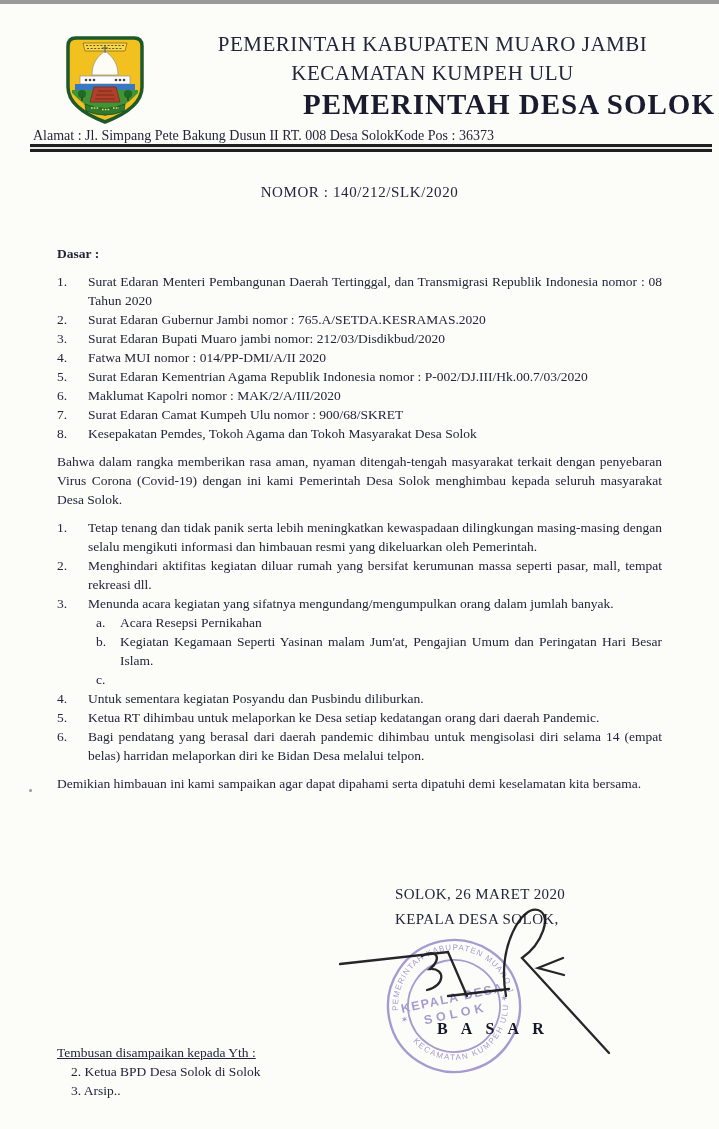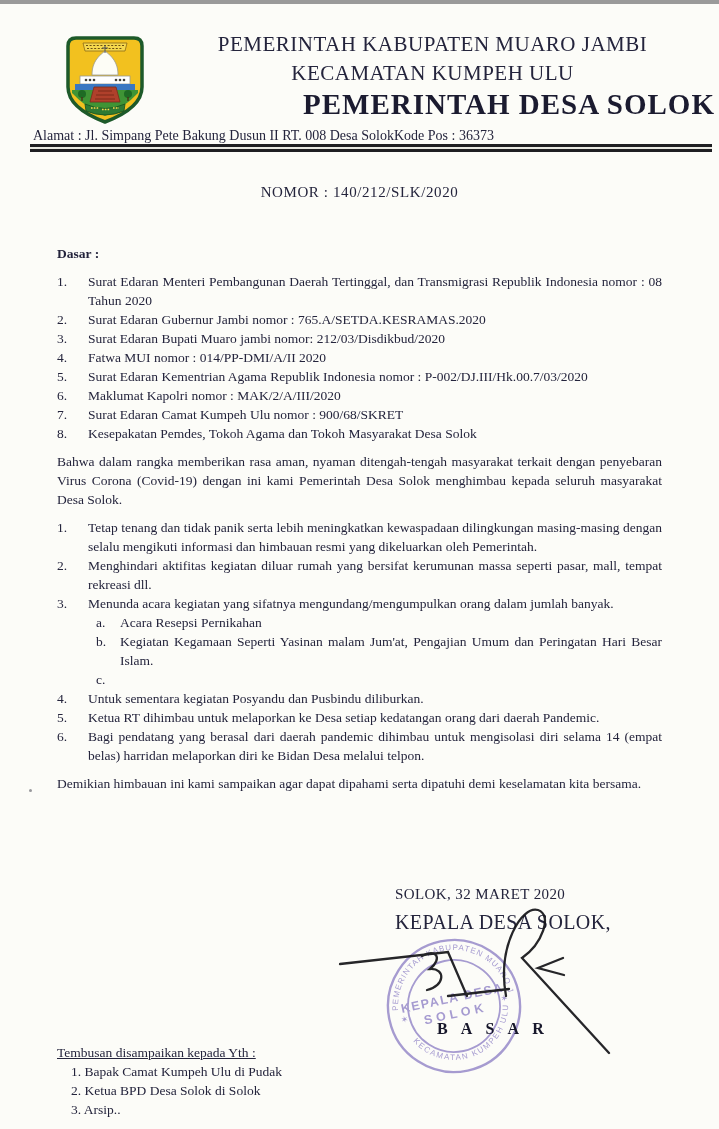--- a/index.html
+++ b/index.html
@@ -24,21 +24,21 @@
   .li{display:flex;margin:0;}
   .li .num{flex:0 0 31px;}
   .li .txt{flex:1;text-align:justify;}
   .subli{display:flex;}
   .subli .snum{flex:0 0 24px;margin-left:39px;}
   .subli .stxt{flex:1;text-align:justify;}
   .para{text-align:justify;margin:9px 0 9px 0;}
   
   .sig{position:absolute;left:0;top:878px;width:719px;height:200px;}
   .sig-date{position:absolute;left:395px;top:4px;font-size:15px;letter-spacing:.4px;}
-  .sig-title{position:absolute;left:395px;top:29px;font-size:20px;letter-spacing:.4px;}
+  .sig-title{position:absolute;left:395px;top:29px;font-size:15px;letter-spacing:.4px;}
   .stamp{position:absolute;left:368px;top:38px;width:172px;height:172px;transform:rotate(-12deg);opacity:.8;}
   .sig-ink{position:absolute;left:325px;top:20px;width:310px;height:170px;}
   .sig-name{position:absolute;left:437px;top:138px;font-size:16px;font-weight:bold;letter-spacing:5px;color:#17172b;}
   
   .tembusan{position:absolute;left:57px;top:1039px;font-size:13.5px;line-height:19px;}
   .temb-label{text-decoration:underline;}
   .temb-item{padding-left:14px;}
   .speck{position:absolute;left:29px;top:785px;width:3px;height:3px;border-radius:50%;background:#55555f;opacity:.6;}
 </style>
 </head>
@@ -166,21 +166,21 @@
       <div class="li">
         <span class="num">6.</span>
         <div class="txt">Bagi pendatang yang berasal dari daerah pandemic dihimbau untuk mengisolasi diri selama 14 (empat belas) harridan melaporkan diri ke Bidan Desa melalui telpon.</div>
         </div>
     </div>
 
     <div class="para">Demikian himbauan ini kami sampaikan agar dapat dipahami serta dipatuhi demi keselamatan kita bersama.</div>
   </div>
 
   <div class="sig">
-    <div class="sig-date">SOLOK, 32 MARET 2020</div>
+    <div class="sig-date">SOLOK, 26 MARET 2020</div>
     <div class="sig-title">KEPALA DESA SOLOK,</div>
 
     <svg class="stamp" viewBox="0 0 172 172">
       <circle cx="86" cy="86" r="66" fill="none" stroke="#9184c7" stroke-width="2.4"></circle>
       <circle cx="86" cy="86" r="46" fill="none" stroke="#9184c7" stroke-width="1.8"></circle>
       <defs>
         <path id="arcTop" d="M 30 86 A 56 56 0 0 1 142 86" fill="none"></path>
         <path id="arcBot" d="M 32 86 A 54 54 0 0 0 140 86" fill="none"></path>
       </defs>
       <text font-family="Liberation Sans, sans-serif" font-size="8" fill="#9184c7" letter-spacing="1">
@@ -204,23 +204,20 @@
         <path d="M238 56 L213 66 L239 73"></path>
       </g>
     </svg>
 
     <div class="sig-name">B A S A R</div>
   </div>
 
   <div class="tembusan">
     <div class="temb-label">Tembusan disampaikan kepada Yth :</div>
     <div class="temb-item">
-      <span>1.</span>
-      <span>Bapak Camat Kumpeh Ulu di Pudak</span></div>
-    <div class="temb-item">
       <span>2.</span>
       <span>Ketua BPD Desa Solok di Solok</span></div>
     <div class="temb-item">
       <span>3.</span>
       <span>Arsip..</span></div>
   </div>
 
   <div class="speck"></div>
 </div>
 

